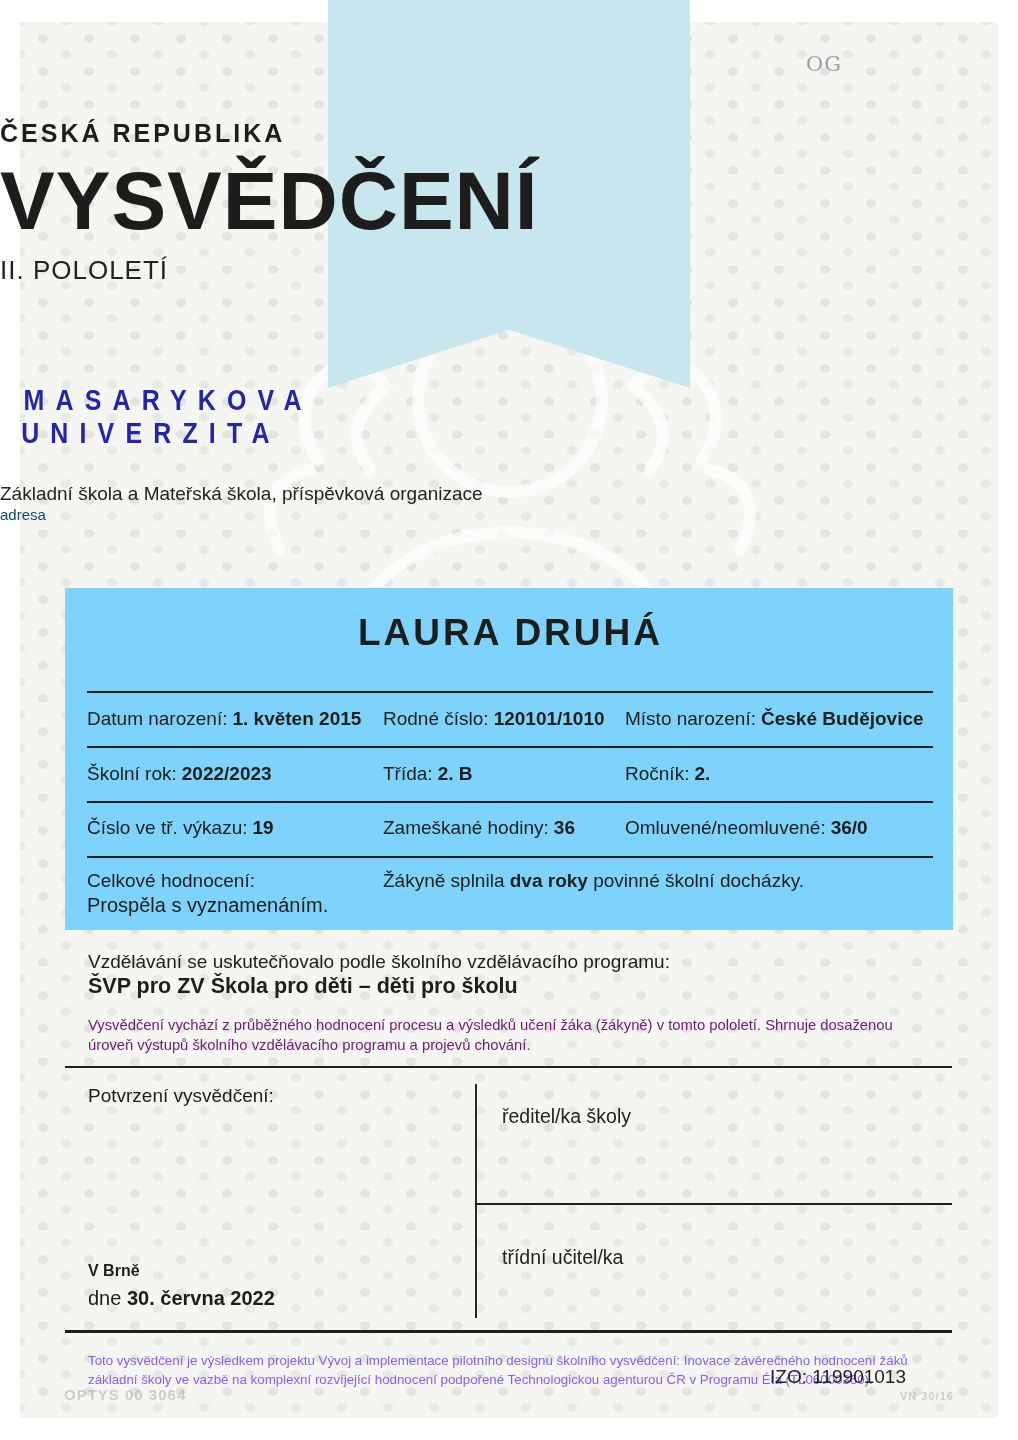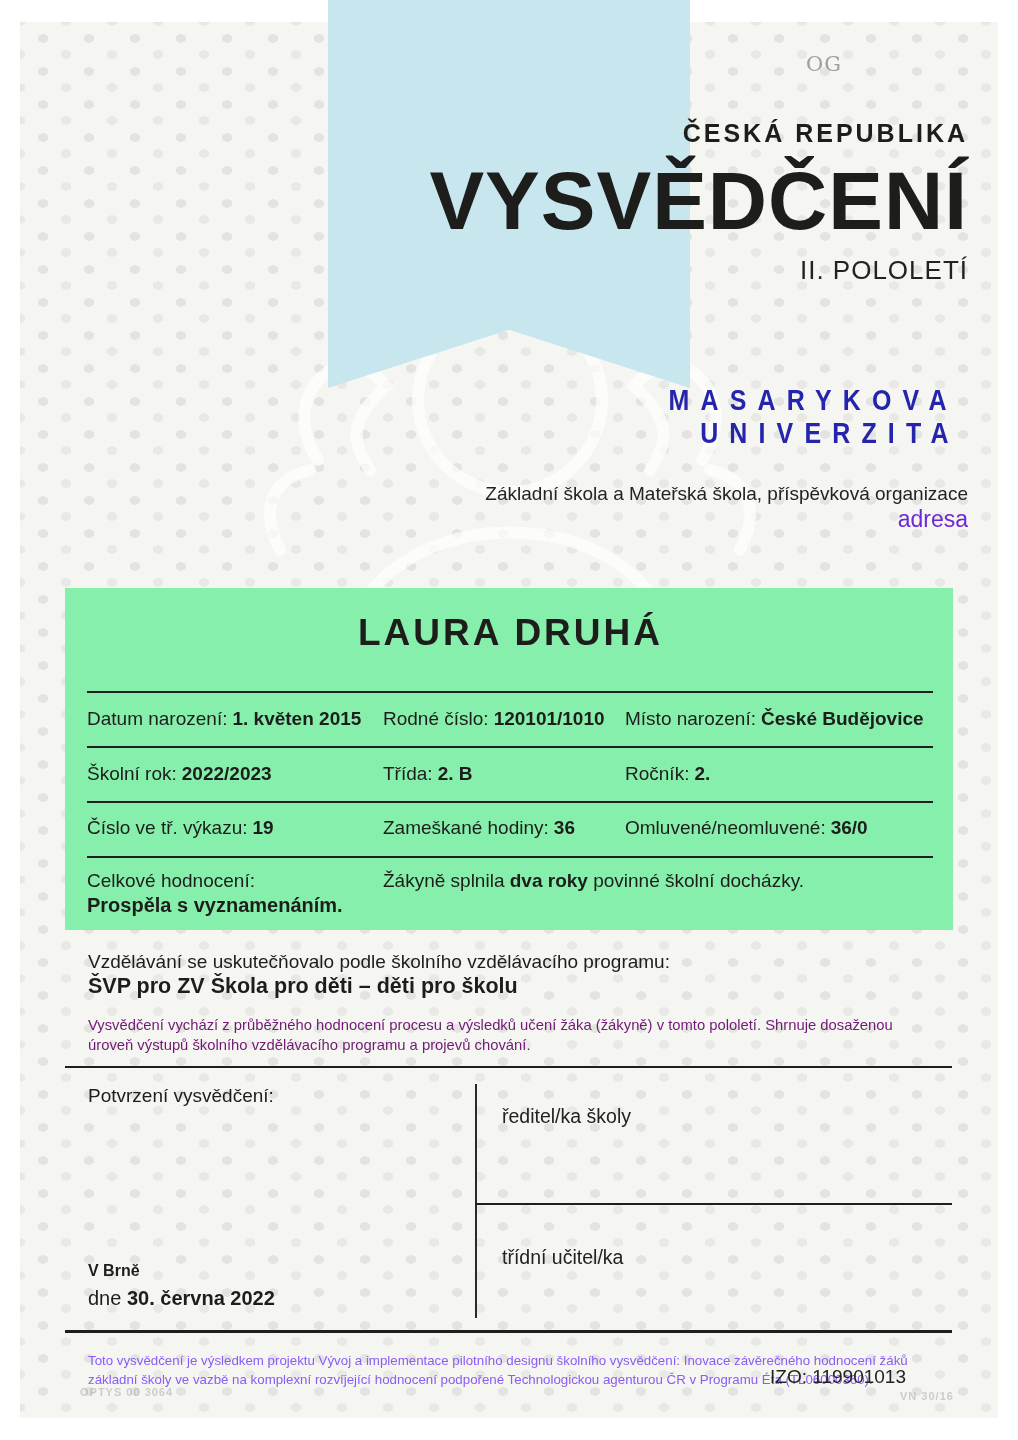--- a/index.html
+++ b/index.html
@@ -21,42 +21,42 @@
   .watermark{z-index:2;}
 
   
   .ribbon{
     left:328px;top:0;width:362px;height:388px;
     background:#c7e6ee;
     clip-path:polygon(0 0,100% 0,100% 100%,50% 85%,0 100%);
     z-index:3;
   }
 
-  .center-text{left:0;right:0;text-align:right;z-index:5;}
+  .center-text{left:0;right:0;text-align:left;z-index:5;}
   .country{top:119px;font-size:25px;font-weight:bold;letter-spacing:3px;}
   .doc-title{top:160px;font-size:82px;font-weight:bold;letter-spacing:1px;margin:0;line-height:1;}
   .semester{top:255px;font-size:26px;letter-spacing:1px;color:#222;}
 
   .mu-logo{top:384px;color:#2425ac;font-weight:bold;font-size:29px;line-height:33px;}
   .mu-line{letter-spacing:13px;margin-right:-13px;transform:scaleX(0.86);display:inline-block;}
   .school-name{top:483px;font-size:19px;color:#232323;}
-  .school-address{top:506px;font-size:23px;color:#6d28d9;}
+  .school-address{top:506px;font-size:15px;color:#0c4a6e;}
 
   
-  .panel{left:65px;top:588px;width:888px;height:342px;background:#86efac;z-index:4;}
+  .panel{left:65px;top:588px;width:888px;height:342px;background:#7dd3fc;z-index:4;}
   .student-name{position:absolute;left:0;right:0;top:24px;text-align:center;margin:0;
     font-size:37px;font-weight:bold;letter-spacing:3px;margin-right:-3px;}
   .rule{position:absolute;left:22px;width:846px;height:0;border-top:2.5px solid #1e1e1e;}
   .r1{top:103px;} .r2{top:158px;} .r3{top:213px;} .r4{top:268px;}
   .cellrow{position:absolute;left:0;width:100%;font-size:19px;}
   .cell{position:absolute;white-space:nowrap;}
   .c1{left:22px;} .c2{left:318px;} .c3{left:560px;}
   .row1{top:120px;} .row2{top:175px;} .row3{top:229px;} .row4{top:282px;}
   .val{font-weight:bold;margin-left:5px;}
-  .result{position:absolute;left:22px;top:306px;font-size:20px;font-weight:bold;}
+  .result{position:absolute;left:22px;top:306px;font-size:20px;font-weight:normal;}
   .att-bold{font-weight:bold;}
 
   .program-intro{left:88px;top:951px;font-size:19px;z-index:5;}
   .program-name{left:88px;top:974px;font-size:21.5px;font-weight:bold;z-index:5;}
   .note{left:88px;top:1016px;width:832px;font-size:14.8px;line-height:1.32;color:#701a75;z-index:5;}
 
   .hr-full{left:65px;width:887px;height:0;border-top:2.5px solid #1e1e1e;z-index:5;}
   .hr-top{top:1066px;} .hr-bottom{top:1330px;border-top-width:3px;}
   .vline{left:475px;top:1084px;width:0;height:234px;border-left:2px solid #2a2a2a;z-index:5;}
   .hr-half{left:475px;top:1203px;width:477px;height:0;border-top:2.5px solid #1e1e1e;z-index:5;}
@@ -66,21 +66,21 @@
   .sig-label-2{left:502px;top:1246px;font-size:19.5px;color:#222;z-index:5;}
   .place{left:88px;top:1262px;font-size:16px;font-weight:bold;z-index:5;}
   .dateline{left:88px;top:1287px;font-size:20px;z-index:5;}
   .dateline .date-b{font-weight:bold;}
 
   .footer-note{left:88px;top:1351px;width:832px;font-size:13.3px;line-height:1.45;color:#8b5cf6;z-index:5;}
   .izo{right:62px;top:1366px;font-size:19px;color:#222;z-index:5;}
 
   .print-code{color:rgba(140,148,145,0.55);z-index:5;letter-spacing:1px;}
   .code-og{left:806px;top:52px;font-family:"DejaVu Serif", serif;font-size:21px;color:#9aa1a6;}
-  .code-bl{left:80px;top:1386px;font-size:11px;font-weight:bold;color:rgba(150,157,152,0.45);}
+  .code-bl{left:64px;top:1386px;font-size:15px;font-weight:bold;color:rgba(150,157,152,0.45);}
   .code-br{left:900px;top:1390px;font-size:11px;font-weight:bold;color:rgba(150,157,152,0.45);}
 </style>
 </head>
 <body>
 
 <div style="position:relative;width:968px;height:1440px;">
 
   <div class="abs paper"></div>
 
   <svg class="abs watermark" style="left:200px;top:190px;" width="620" height="520" viewBox="0 0 620 520">

